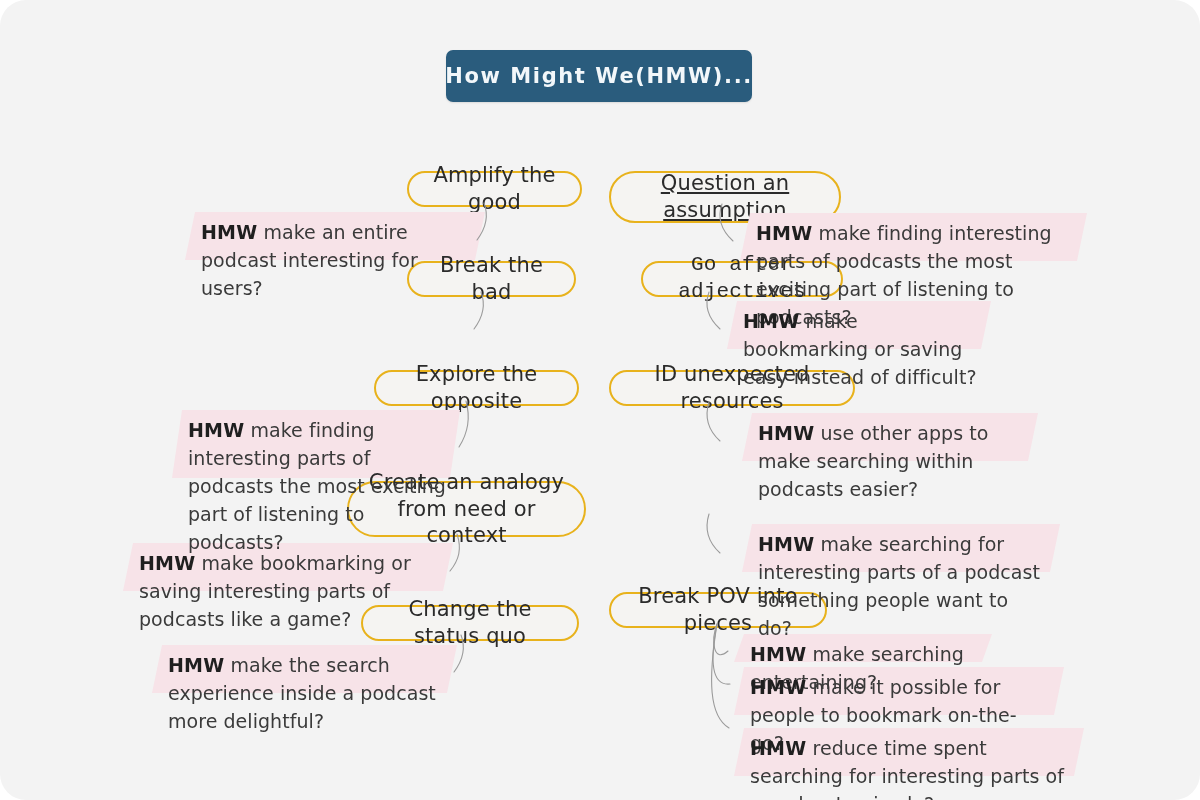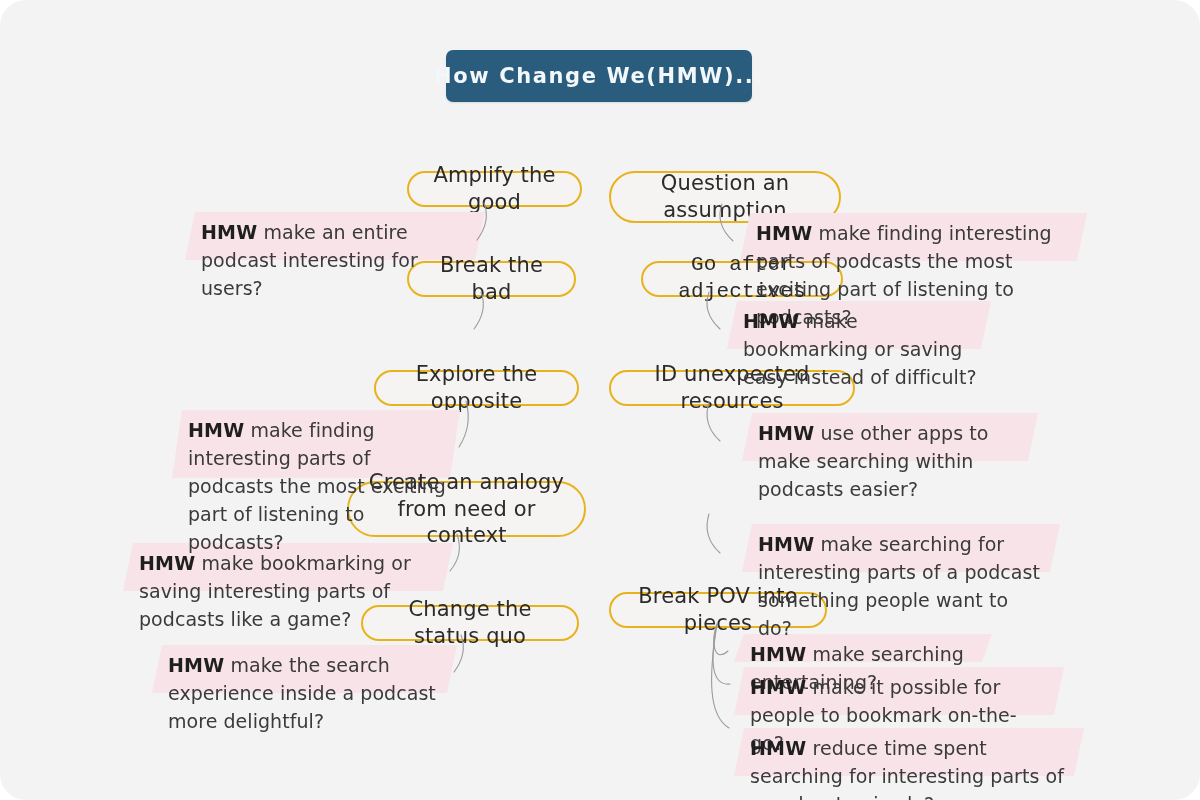--- a/index.html
+++ b/index.html
@@ -113,21 +113,21 @@
     stroke-width: 1.1px;
     stroke-linecap: round;
   }
 </style>
 </head>
 <body>
 
 <div id="canvas">
 
   <div id="title-card">
-    <span class="title-text">How Change We(HMW)...</span>
+    <span class="title-text">How Might We(HMW)...</span>
   </div>
 
   <svg id="connectors" viewBox="0 0 1200 800">
     <path d="M484,203 C489,216 486,228 477,240"></path>
     <path d="M481,292 C486,305 483,317 474,329"></path>
     <path d="M466,401 C471,419 468,433 459,447"></path>
     <path d="M457,534 C462,549 459,560 450,571"></path>
     <path d="M461,635 C466,648 463,660 454,672"></path>
     <path d="M722,204 C717,218 721,230 733,241"></path>
     <path d="M709,292 C704,306 708,318 720,329"></path>
@@ -167,21 +167,21 @@
   </div>
 
   <div class="pill" style="left:361px; top:605px; width:218px; height:36px;">
     <span>Change the status quo</span>
   </div>
   <div class="note left" style="left:152px; top:645px; width:305px; height:48px;">
     <span class="slab"></span>
     <span class="note-text"><span class="hmw">HMW</span> <span>make the search experience inside a podcast more delightful?</span></span>
   </div>
 
-  <div class="pill" style="left:609px; top:171px; width:232px; height:52px;">
+  <div class="pill" style="left:609px; top:171px; width:232px; height:52px;text-decoration:underline;">
     <span>Question an assumption</span>
   </div>
   <div class="note right" style="left:740px; top:213px; width:347px; height:48px;">
     <span class="slab"></span>
     <span class="note-text"><span class="hmw">HMW</span> <span>make finding interesting parts of podcasts the most exciting part of listening to podcasts?</span></span>
   </div>
 
   <div class="pill" style="left:641px; top:261px; width:202px; height:36px;font-family:Liberation Mono, monospace;">
     <span>Go after adjectives</span>
   </div>

